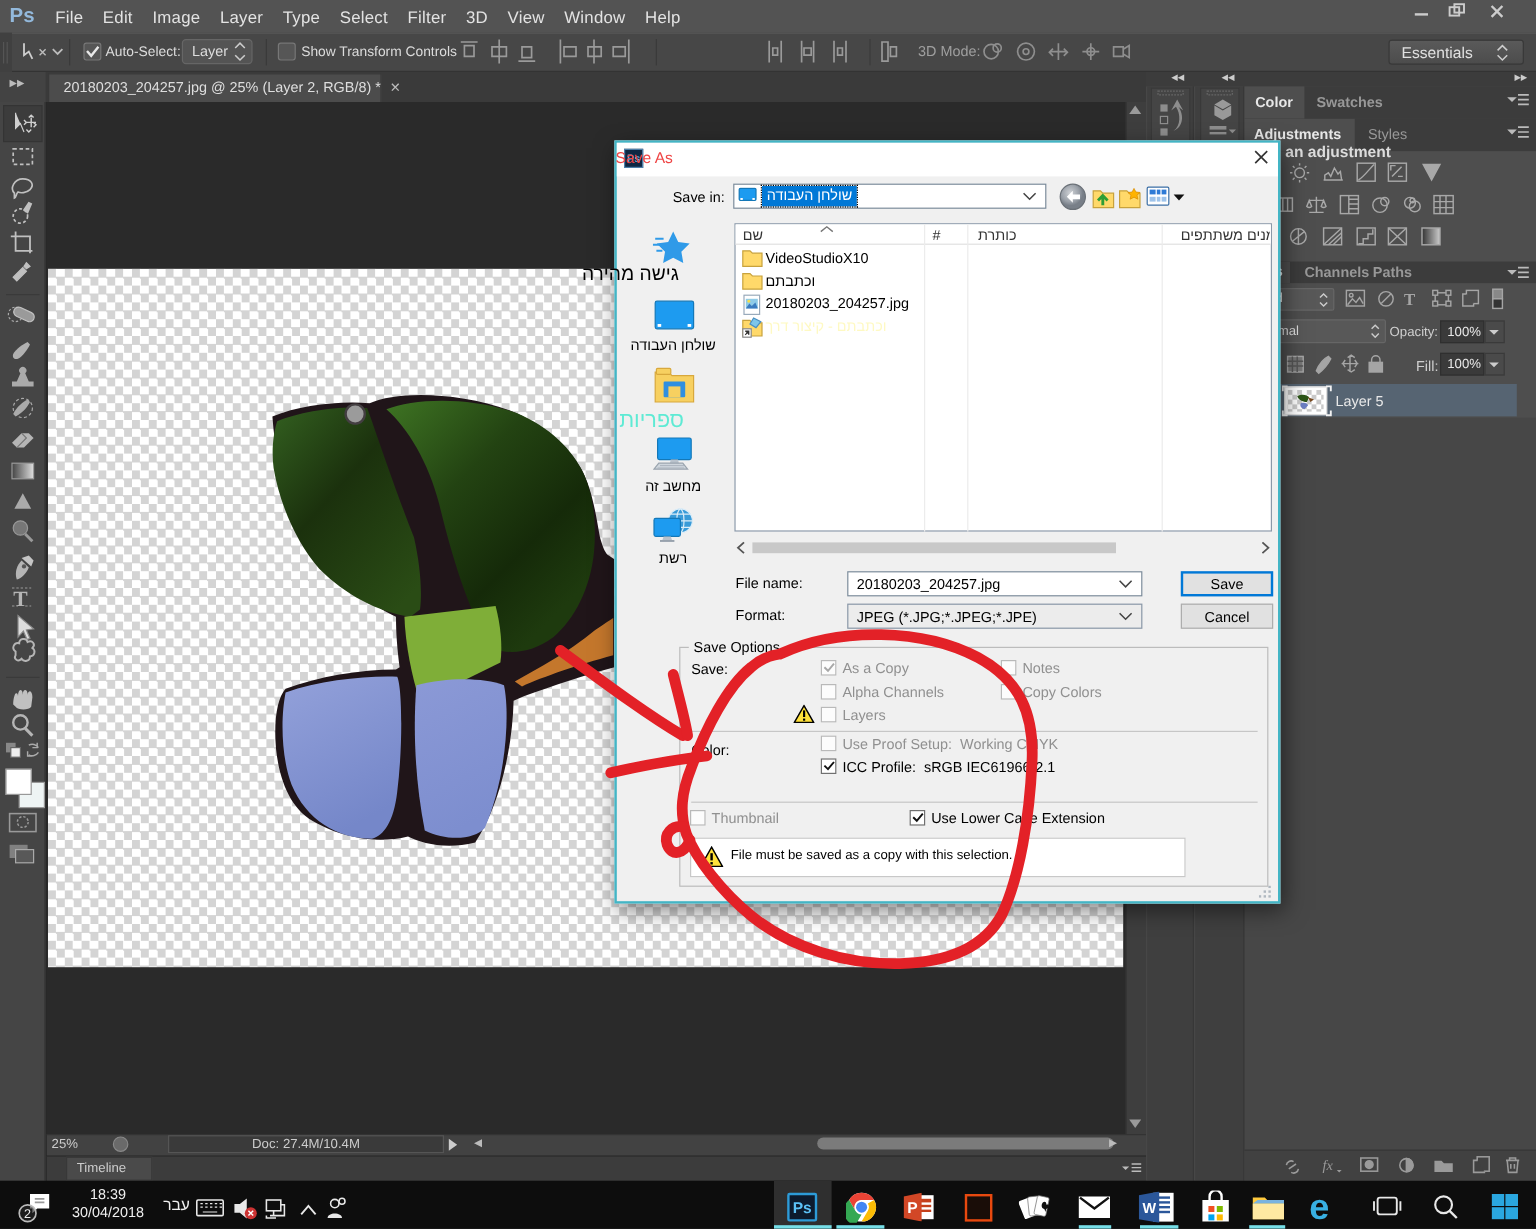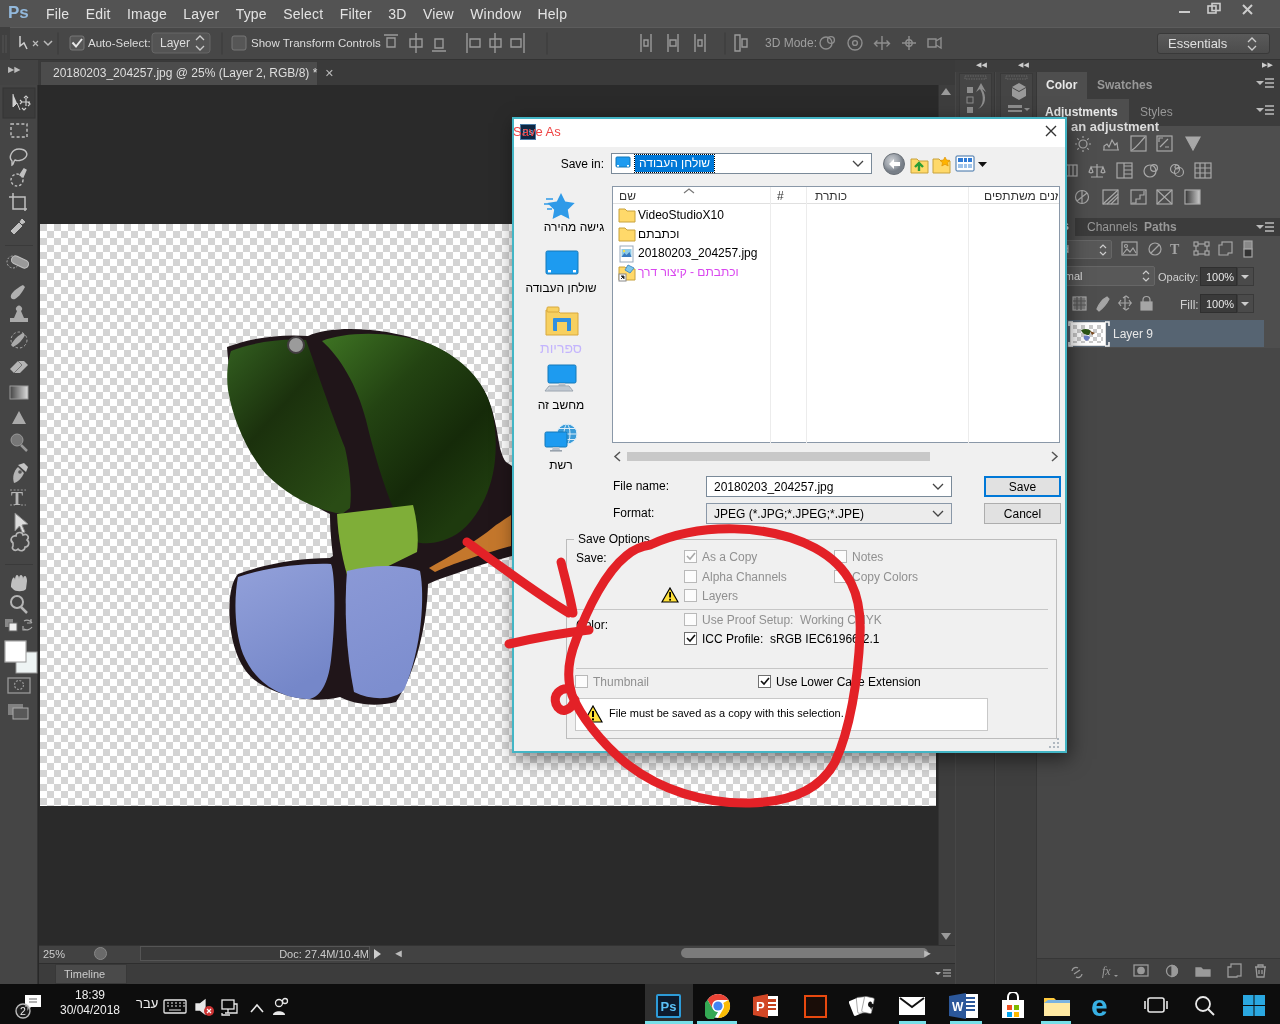--- a/index.html
+++ b/index.html
@@ -243,21 +243,21 @@
 <circle cx="296" cy="345" r="8" fill="#9b9b9b" stroke="#433e41" stroke-width="2"></circle>
 </svg>
 
 <div class="a" style="left:938px;top:85px;width:17px;height:860px;background:#3e3e3e;border-left:1px solid #333"></div>
 <div class="a" style="left:941px;top:88px;width:0;height:0;border-left:5px solid transparent;border-right:5px solid transparent;border-bottom:7px solid #9a9a9a"></div>
 <div class="a" style="left:941px;top:933px;width:0;height:0;border-left:5px solid transparent;border-right:5px solid transparent;border-top:7px solid #9a9a9a"></div>
 
 <div class="a" style="left:39px;top:945px;width:916px;height:18px;background:#424242;border-top:1px solid #333"></div>
 <div class="a tx" style="left:43px;top:948px;font-size:11px;color:#ccc">25%</div>
 <div class="a" style="left:94px;top:947px;width:13px;height:13px;border-radius:50%;background:#6a6a6a;border:1px solid #888"></div>
-<div class="a" style="left:140px;top:946px;width:230px;height:15px;background:#3a3a3a;border:1px solid #555;color:#ccc;font-size:11px;text-align:right;padding-top:1px">Doc: 27.4M/10.4M</div>
+<div class="a" style="left:140px;top:946px;width:230px;height:15px;background:#3a3a3a;border:1px solid #555;color:#ccc;font-size:11px;text-align:center;padding-top:1px">Doc: 27.4M/10.4M</div>
 <div class="a" style="left:374px;top:949px;width:0;height:0;border-top:5px solid transparent;border-bottom:5px solid transparent;border-left:7px solid #ccc"></div>
 <div class="a tx" style="left:393px;top:947px;color:#bbb;font-size:11px">◄</div>
 <div class="a" style="left:681px;top:948px;width:247px;height:10px;background:#7b7b7b;border-radius:5px"></div>
 <div class="a tx" style="left:922px;top:947px;color:#bbb;font-size:11px">►</div>
 
 <div class="a" style="left:39px;top:963px;width:916px;height:21px;background:#3c3c3c;border-top:1px solid #2e2e2e"></div>
 <div class="a" style="left:55px;top:964px;width:72px;height:20px;background:#4a4a4a;border:1px solid #383838;color:#ccc;font-size:11px;padding:3px 0 0 8px">Timeline</div>
 <svg class="a" style="left:934px;top:969px" width="18" height="10">
     <path d="M1 3 l3 3 3-3z" fill="#bbb"></path>
     <path d="M9 1 h8 M9 4 h8 M9 7 h8" stroke="#bbb" stroke-width="1.2"></path>
@@ -373,21 +373,21 @@
 <defs>
       <linearGradient id="pg" x1="0" y1="0" x2="1" y2="0">
         <stop offset="0" stop-color="#333"></stop>
         <stop offset="1" stop-color="#ccc"></stop>
       </linearGradient>
     </defs>
 </svg>
 
 <div class="a" style="left:1037px;top:218px;width:243px;height:18px;background:#3c3c3c"></div>
 <div class="a" style="left:1037px;top:218px;width:38px;height:18px;background:#4e4e4e;color:#e8e8e8;font-size:12px;font-weight:bold;text-align:right;padding:1px 6px 0 0">s</div>
-<div class="a tx" style="left:1087px;top:220px;font-size:12px;font-weight:normal;color:#989898">Channels</div>
+<div class="a tx" style="left:1087px;top:220px;font-size:12px;font-weight:bold;color:#989898">Channels</div>
 <div class="a tx" style="left:1144px;top:220px;font-size:12px;font-weight:bold;color:#989898">Paths</div>
 <svg class="a" style="left:1255px;top:221px" width="20" height="12">
     <path d="M1 4 l4 4 4-4z" fill="#bbb"></path>
     <path d="M10 2 h9 M10 6 h9 M10 10 h9" stroke="#bbb" stroke-width="1.4"></path>
   </svg>
 <div class="a" style="left:1037px;top:236px;width:243px;height:112px;background:#4e4e4e"></div>
 <div class="a" style="left:1040px;top:240px;width:72px;height:19px;background:#585858;border:1px solid #666;border-radius:2px;color:#ddd;font-size:11px;padding:2px 0 0 6px">Kind</div>
 <svg class="a" style="left:1098px;top:244px" width="12" height="12">
     <path d="M2 4 l3-3 3 3 M2 8 l3 3 3-3" fill="none" stroke="#ccc" stroke-width="1.2"></path>
   </svg>
@@ -461,21 +461,21 @@
 <svg class="a" style="left:1078px;top:327px" width="22" height="15" viewBox="0 0 22 15">
     <path d="M3 3 C7 1 11 2 13 4 L11 8 C7 8 4 6 3 3Z" fill="#2c5516"></path>
     <path d="M12 4 L17 6 L14 8 Z" fill="#7a4a20"></path>
     <path d="M6 9 C9 8 12 9 12 11 L9 14 C6 13 5 11 6 9Z" fill="#6d7fc4"></path>
   </svg>
 <svg class="a" style="left:1068px;top:320px" width="42" height="28" viewBox="0 0 42 28">
     <g stroke="#f2f2f2" stroke-width="1.6" fill="none">
       <path d="M1 6 v-4 h4 M37 2 h4 v4 M41 22 v4 h-4 M5 26 h-4 v-4"></path>
     </g>
   </svg>
-<div class="a tx" style="left:1113px;top:327px;font-size:12px;color:#e8e8e8">Layer 9</div>
+<div class="a tx" style="left:1113px;top:327px;font-size:12px;color:#e8e8e8">Layer 5</div>
 
 <div class="a" style="left:1037px;top:958px;width:243px;height:26px;background:#414141;border-top:1px solid #373737"></div>
 <svg class="a" style="left:1068px;top:962px" width="200" height="18" viewBox="0 0 200 18">
 <g stroke="#9a9a9a" stroke-width="1.3" fill="none">
 <g transform="translate(4,4)">
         <path d="M0 5 a4 4 0 0 1 6-3 m4 6 a4 4 0 0 1-6 3 m-2-3 l6-4"></path>
       </g>
 <text x="34" y="13" font-size="12" font-style="italic" fill="#9a9a9a" stroke="none" font-family="Liberation Serif">fx</text>
       <path d="M46 13 l2 2 2-2" fill="#9a9a9a" stroke="none"></path>
 <g transform="translate(66,3)">
@@ -678,23 +678,23 @@
       </g>
 <g transform="translate(1,233)">
         <circle cx="22" cy="10" r="10" fill="#3a9bd8"></circle>
         <path d="M22 0 a10 10 0 0 0 0 20 m0-20 a10 10 0 0 1 0 20 M12 10 h20 M14 4.5 h16 M14 15.5 h16 M22 0 c-4 2.5-4 17.5 0 20 c4-2.5 4-17.5 0-20" fill="none" stroke="#dcedf8" stroke-width="1"></path>
 <rect x="0" y="8" width="22" height="15" rx="1.5" fill="#1d9bf0" stroke="#1478b8"></rect>
         <path d="M8 23 h6 l1 3 h-8 z" fill="#b9c2cc"></path>
         <rect x="5" y="26" width="12" height="1.6" fill="#98a2ad"></rect>
       </g>
 </g>
 </svg>
-<div class="a tx" style="left:529px;top:220px;width:90px;text-align:center;font-size:12px;color:#000">גישה מהירה</div>
+<div class="a tx" style="left:485px;top:220px;width:90px;font-size:16px;color:#000">גישה מהירה</div>
 <div class="a tx" style="left:516px;top:281px;width:90px;text-align:center;font-size:12px;color:#000">שולחן העבודה</div>
-<div class="a tx" style="left:516px;top:340px;width:90px;text-align:center;font-size:14px;color:#c4b5fd">ספריות</div>
+<div class="a tx" style="left:516px;top:340px;width:90px;text-align:left;font-size:18px;color:#5eead4">ספריות</div>
 <div class="a tx" style="left:516px;top:398px;width:90px;text-align:center;font-size:12px;color:#000">מחשב זה</div>
 <div class="a tx" style="left:516px;top:458px;width:90px;text-align:center;font-size:12px;color:#000">רשת</div>
 
 <div class="a" style="left:612px;top:186px;width:448px;height:257px;background:#fff;border:1px solid #8a98a8"></div>
 <div class="a" style="left:613px;top:187px;width:446px;height:17px;background:#fff;border-bottom:1px solid #e0e0e0"></div>
 <div class="a" style="left:770px;top:187px;width:1px;height:256px;background:#ececec"></div>
 <div class="a" style="left:806px;top:187px;width:1px;height:256px;background:#ececec"></div>
 <div class="a" style="left:968px;top:187px;width:1px;height:256px;background:#ececec"></div>
 <div class="a tx" style="left:619px;top:189px;font-size:12px;color:#333">שם</div>
 <svg class="a" style="left:683px;top:188px" width="12" height="6">
@@ -715,21 +715,21 @@
 <g transform="translate(0,58)">
       <path d="M1 3 h6 l2 2 h8 v11 h-16 z" fill="#ffd96a" stroke="#c8a23c"></path>
       <path d="M10 1 l6 3 -4 5 -5-3z" fill="#7ec6ea" stroke="#4a90c2"></path>
       <rect x="1" y="10" width="7" height="7" fill="#fff" stroke="#888"></rect>
       <path d="M3 15 l3-3 m0 3 v-3 h-3" stroke="#333" stroke-width="1"></path>
     </g>
 </svg>
 <div class="a tx" style="left:638px;top:208px;font-size:12px;color:#000">VideoStudioX10</div>
 <div class="a tx" style="left:638px;top:227px;font-size:12px;color:#000">וכתבתם</div>
 <div class="a tx" style="left:638px;top:246px;font-size:12px;color:#000">20180203_204257.jpg</div>
-<div class="a tx" style="left:638px;top:265px;font-size:12px;color:#d946ef" dir="rtl">וכתבתם - קיצור דרך</div>
+<div class="a tx" style="left:638px;top:265px;font-size:12px;color:#fef9c3" dir="rtl">וכתבתם - קיצור דרך</div>
 
 <div class="a" style="left:612px;top:449px;width:446px;height:15px;background:#f0f0f0"></div>
 <div class="a" style="left:627px;top:452px;width:303px;height:9px;background:#c8c8c8"></div>
 <svg class="a" style="left:613px;top:451px" width="10" height="11">
     <path d="M7 1 L2 5.5 L7 10" fill="none" stroke="#555" stroke-width="1.5"></path>
   </svg>
 <svg class="a" style="left:1049px;top:451px" width="10" height="11">
     <path d="M3 1 L8 5.5 L3 10" fill="none" stroke="#555" stroke-width="1.5"></path>
   </svg>
 

